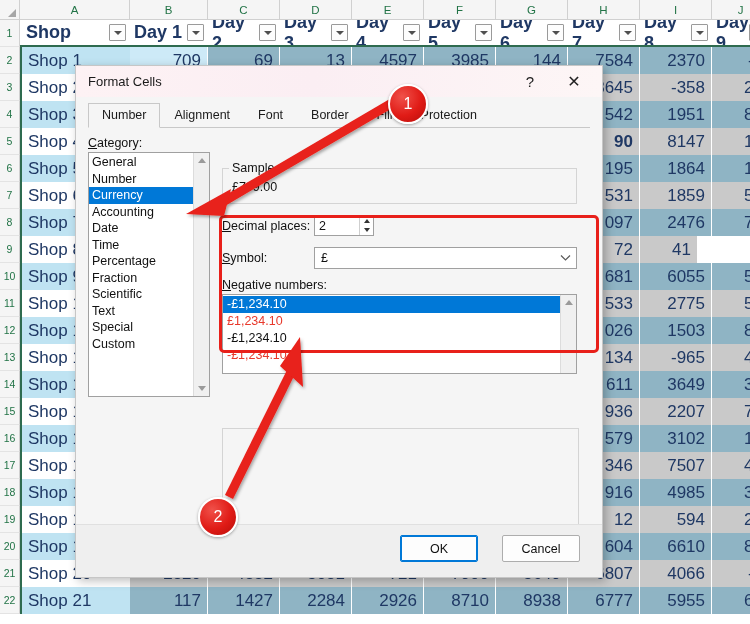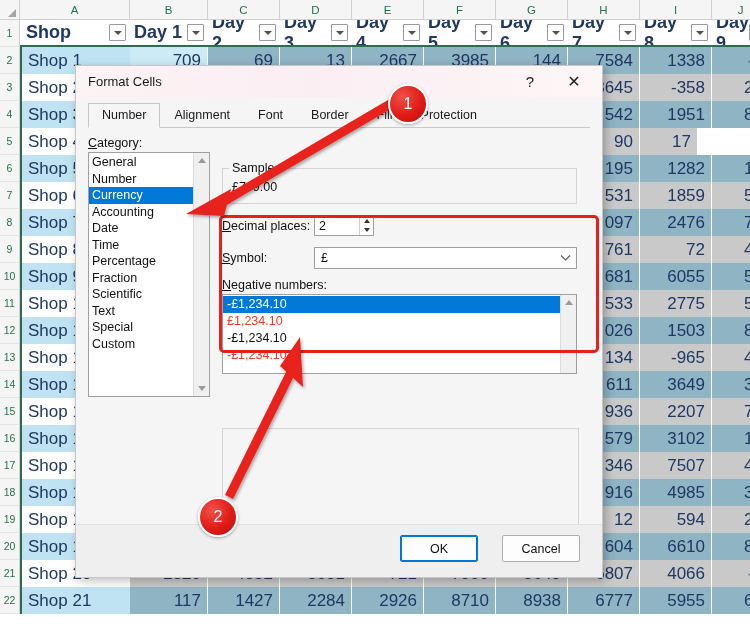--- a/index.html
+++ b/index.html
@@ -187,25 +187,25 @@
           <span>Day 9</span>
           <span class="filter-btn"></span>
         </div>
       </div>
       <div class="srow">
         <div class="rowhead">2</div>
         <div class="cell txt tableleft namecol-a" style="width: 110px;">Shop 1</div>
         <div class="cell num cellsep active-cell" style="width: 78px; text-decoration: underline;">709</div>
         <div class="cell num cellsep band-a" style="width: 72px;">69</div>
         <div class="cell num cellsep band-a" style="width: 72px;">13</div>
-        <div class="cell num cellsep band-a" style="width: 72px;">2667</div>
+        <div class="cell num cellsep band-a" style="width: 72px;">4597</div>
         <div class="cell num cellsep band-a" style="width: 72px;">3985</div>
         <div class="cell num cellsep band-a" style="width: 72px; text-align: right;">144</div>
         <div class="cell num cellsep band-a" style="width: 72px;">7584</div>
-        <div class="cell num cellsep band-a" style="width: 72px;">1338</div>
+        <div class="cell num cellsep band-a" style="width: 72px;">2370</div>
         <div class="cell num cellsep band-a" style="width: 58px;">-3</div>
       </div>
       <div class="srow">
         <div class="rowhead">3</div>
         <div class="cell txt tableleft namecol-b" style="width: 110px;">Shop 2</div>
         <div class="cell num cellsep band-b" style="width: 78px;">692</div>
         <div class="cell num cellsep band-b" style="width: 72px;">8886</div>
         <div class="cell num cellsep band-b" style="width: 72px;">7092</div>
         <div class="cell num cellsep band-b" style="width: 72px;">-518</div>
         <div class="cell num cellsep band-b" style="width: 72px;">6130</div>
@@ -229,34 +229,35 @@
       </div>
       <div class="srow">
         <div class="rowhead">5</div>
         <div class="cell txt tableleft namecol-b" style="width: 110px;">Shop 4</div>
         <div class="cell num cellsep band-b" style="width: 78px;"></div>
         <div class="cell num cellsep band-b" style="width: 72px;"></div>
         <div class="cell num cellsep band-b" style="width: 72px;"></div>
         <div class="cell num cellsep band-b" style="width: 72px;"></div>
         <div class="cell num cellsep band-b" style="width: 72px;"></div>
         <div class="cell num cellsep band-b" style="width: 72px;"></div>
-        <div class="cell num cellsep band-b" style="width: 72px;">90</div>
+        <div class="cell num cellsep band-b" style="width: 72px; font-weight: bold;">90</div>
+        <div class="cell num cellsep band-b" style="width: 72px;">8147</div>
         <div class="cell num cellsep band-b" style="width: 58px;">17</div>
       </div>
       <div class="srow">
         <div class="rowhead">6</div>
         <div class="cell txt tableleft namecol-a" style="width: 110px;">Shop 5</div>
         <div class="cell num cellsep band-a" style="width: 78px;"></div>
         <div class="cell num cellsep band-a" style="width: 72px;"></div>
         <div class="cell num cellsep band-a" style="width: 72px;"></div>
         <div class="cell num cellsep band-a" style="width: 72px;"></div>
         <div class="cell num cellsep band-a" style="width: 72px;"></div>
         <div class="cell num cellsep band-a" style="width: 72px;"></div>
         <div class="cell num cellsep band-a" style="width: 72px;">195</div>
-        <div class="cell num cellsep band-a" style="width: 72px;">1282</div>
+        <div class="cell num cellsep band-a" style="width: 72px;">1864</div>
         <div class="cell num cellsep band-a" style="width: 58px;">10</div>
       </div>
       <div class="srow">
         <div class="rowhead">7</div>
         <div class="cell txt tableleft namecol-b" style="width: 110px;">Shop 6</div>
         <div class="cell num cellsep band-b" style="width: 78px;"></div>
         <div class="cell num cellsep band-b" style="width: 72px;"></div>
         <div class="cell num cellsep band-b" style="width: 72px;"></div>
         <div class="cell num cellsep band-b" style="width: 72px;"></div>
         <div class="cell num cellsep band-b" style="width: 72px;"></div>
@@ -280,21 +281,20 @@
       </div>
       <div class="srow">
         <div class="rowhead">9</div>
         <div class="cell txt tableleft namecol-b" style="width: 110px;">Shop 8</div>
         <div class="cell num cellsep band-b" style="width: 78px;"></div>
         <div class="cell num cellsep band-b" style="width: 72px;"></div>
         <div class="cell num cellsep band-b" style="width: 72px;"></div>
         <div class="cell num cellsep band-b" style="width: 72px;"></div>
         <div class="cell num cellsep band-b" style="width: 72px;"></div>
         <div class="cell num cellsep band-b" style="width: 72px;"></div>
-        <div class="cell num cellsep band-b" style="width: 72px;">761</div>
         <div class="cell num cellsep band-b" style="width: 72px;">72</div>
         <div class="cell num cellsep band-b" style="width: 58px;">41</div>
       </div>
       <div class="srow">
         <div class="rowhead">10</div>
         <div class="cell txt tableleft namecol-a" style="width: 110px;">Shop 9</div>
         <div class="cell num cellsep band-a" style="width: 78px;"></div>
         <div class="cell num cellsep band-a" style="width: 72px;"></div>
         <div class="cell num cellsep band-a" style="width: 72px;"></div>
         <div class="cell num cellsep band-a" style="width: 72px;"></div>

